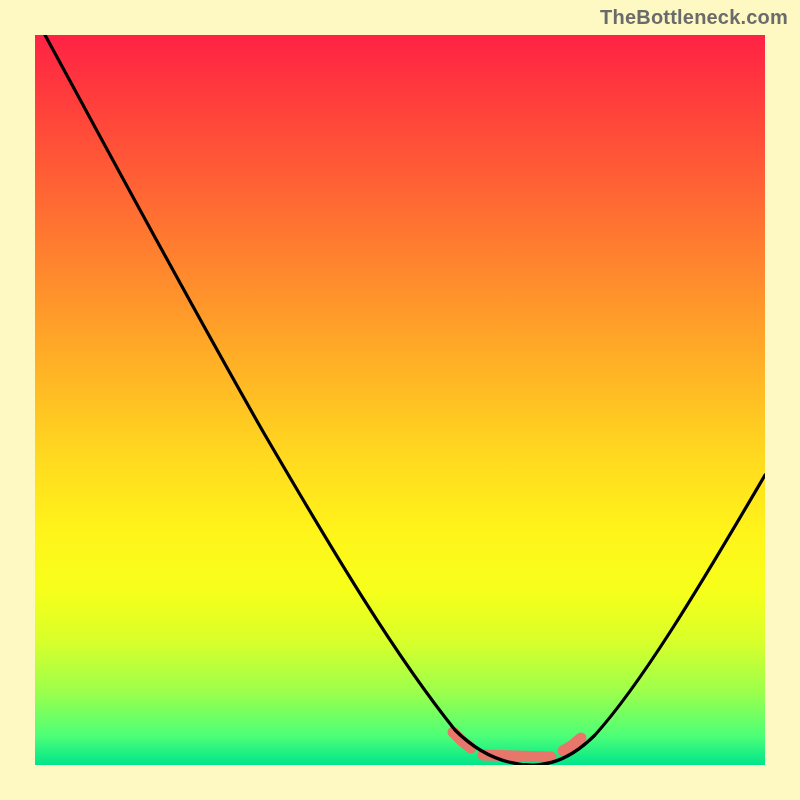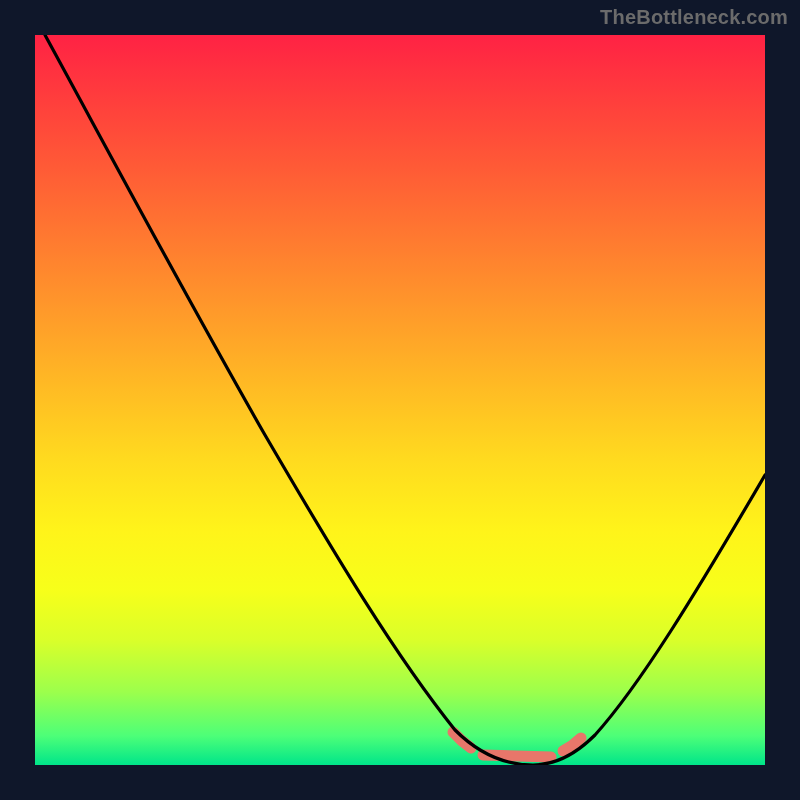--- a/index.html
+++ b/index.html
@@ -8,21 +8,21 @@
     width: 800px;
     height: 800px;
     background: #000;
     overflow: hidden;
     font-family: Arial, Helvetica, sans-serif;
   }
   .frame {
     position: relative;
     width: 800px;
     height: 800px;
-    background: #0f172a;
+    background: #fef9c3;
   }
   .watermark {
     position: absolute;
     top: 6px;
     right: 12px;
     color: #6b6b6b;
     font-size: 20px;
     font-weight: 600;
     letter-spacing: 0.2px;
     z-index: 10;

